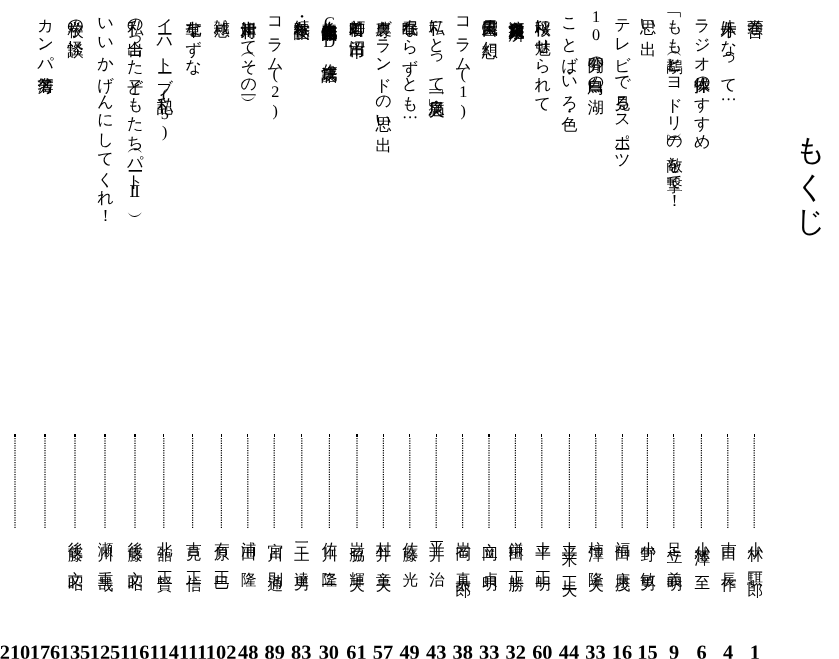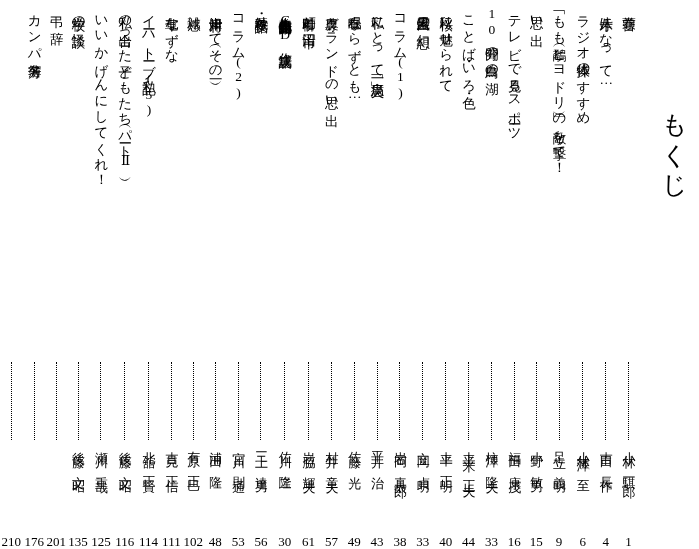--- a/index.html
+++ b/index.html
@@ -78,28 +78,29 @@
     writing-mode: vertical-rl;
     text-orientation: upright;
     font-size: 13px;
     letter-spacing: 4px;
     white-space: nowrap;
     height: 92px;
     text-align: left;
     margin-top: 1px;
   }
   .page-num {
-    font-size: 13px;
+    font-size: 17px;
     font-family: "Liberation Serif", "DejaVu Serif", serif;
     writing-mode: horizontal-tb;
     text-align: center;
     margin-top: 2px;
     letter-spacing: 0px;
     line-height: 1;
     height: 14px;
+    font-weight: bold;
   }
   .narrow { width: 23px; }
   .wide { width: 25px; }
   .extra { width: 27px; }
 </style>
 </head>
 <body>
 
 <div id="page">
 
@@ -160,23 +161,29 @@
       <span class="entry-title">ことば・いろ・色</span>
       <span class="leader"></span>
       <span class="author">上平米　正夫</span>
       <span class="page-num">44</span>
     </div>
 
     <div class="entry wide">
       <span class="entry-title">秋桜に魅せられて</span>
       <span class="leader"></span>
       <span class="author">上平　正明</span>
-      <span class="page-num">40</span>
-    </div>
-
+      <span class="page-num">60</span>
+    </div>
+
+    <div class="entry wide">
+      <span class="entry-title">渡良瀬川水系発電所</span>
+      <span class="leader"></span>
+      <span class="author">鎌田　正勝</span>
+      <span class="page-num">32</span>
+    </div>
 
     <div class="entry wide">
       <span class="entry-title">露天風呂の幻想</span>
       <span class="leader"></span>
       <span class="author">立岡　貞明</span>
       <span class="page-num">33</span>
     </div>
 
     <div class="entry wide">
       <span class="entry-title">コラム(1)</span>
@@ -217,28 +224,28 @@
       <span class="entry-title">生内義夫先生作曲作品集CD作成裏話</span>
       <span class="leader"></span>
       <span class="author">佐川　隆二</span>
       <span class="page-num">30</span>
     </div>
 
     <div class="entry wide">
       <span class="entry-title">続・秋冬夜話</span>
       <span class="leader"></span>
       <span class="author">三上　達男</span>
-      <span class="page-num">56</span>
+      <span class="page-num">83</span>
     </div>
 
     <div class="entry wide">
       <span class="entry-title">コラム(2)</span>
       <span class="leader"></span>
       <span class="author">宮川　則通</span>
-      <span class="page-num">53</span>
+      <span class="page-num">89</span>
     </div>
 
     <div class="entry wide">
       <span class="entry-title">十津川村にて（その一）</span>
       <span class="leader"></span>
       <span class="author">浦田　隆</span>
       <span class="page-num">48</span>
     </div>
 
     <div class="entry narrow">
@@ -276,26 +283,20 @@
       <span class="page-num">125</span>
     </div>
 
     <div class="entry wide">
       <span class="entry-title">学校の怪談</span>
       <span class="leader"></span>
       <span class="author">後藤　文昭</span>
       <span class="page-num">135</span>
     </div>
 
-    <div class="entry narrow">
-      <span class="entry-title">弔　辞</span>
-      <span class="leader"></span>
-      <span class="author"></span>
-      <span class="page-num">201</span>
-    </div>
 
     <div class="entry wide">
       <span class="entry-title">カンパ芳名簿</span>
       <span class="leader"></span>
       <span class="author"></span>
       <span class="page-num">176</span>
     </div>
 
 
     <div class="entry wide">

